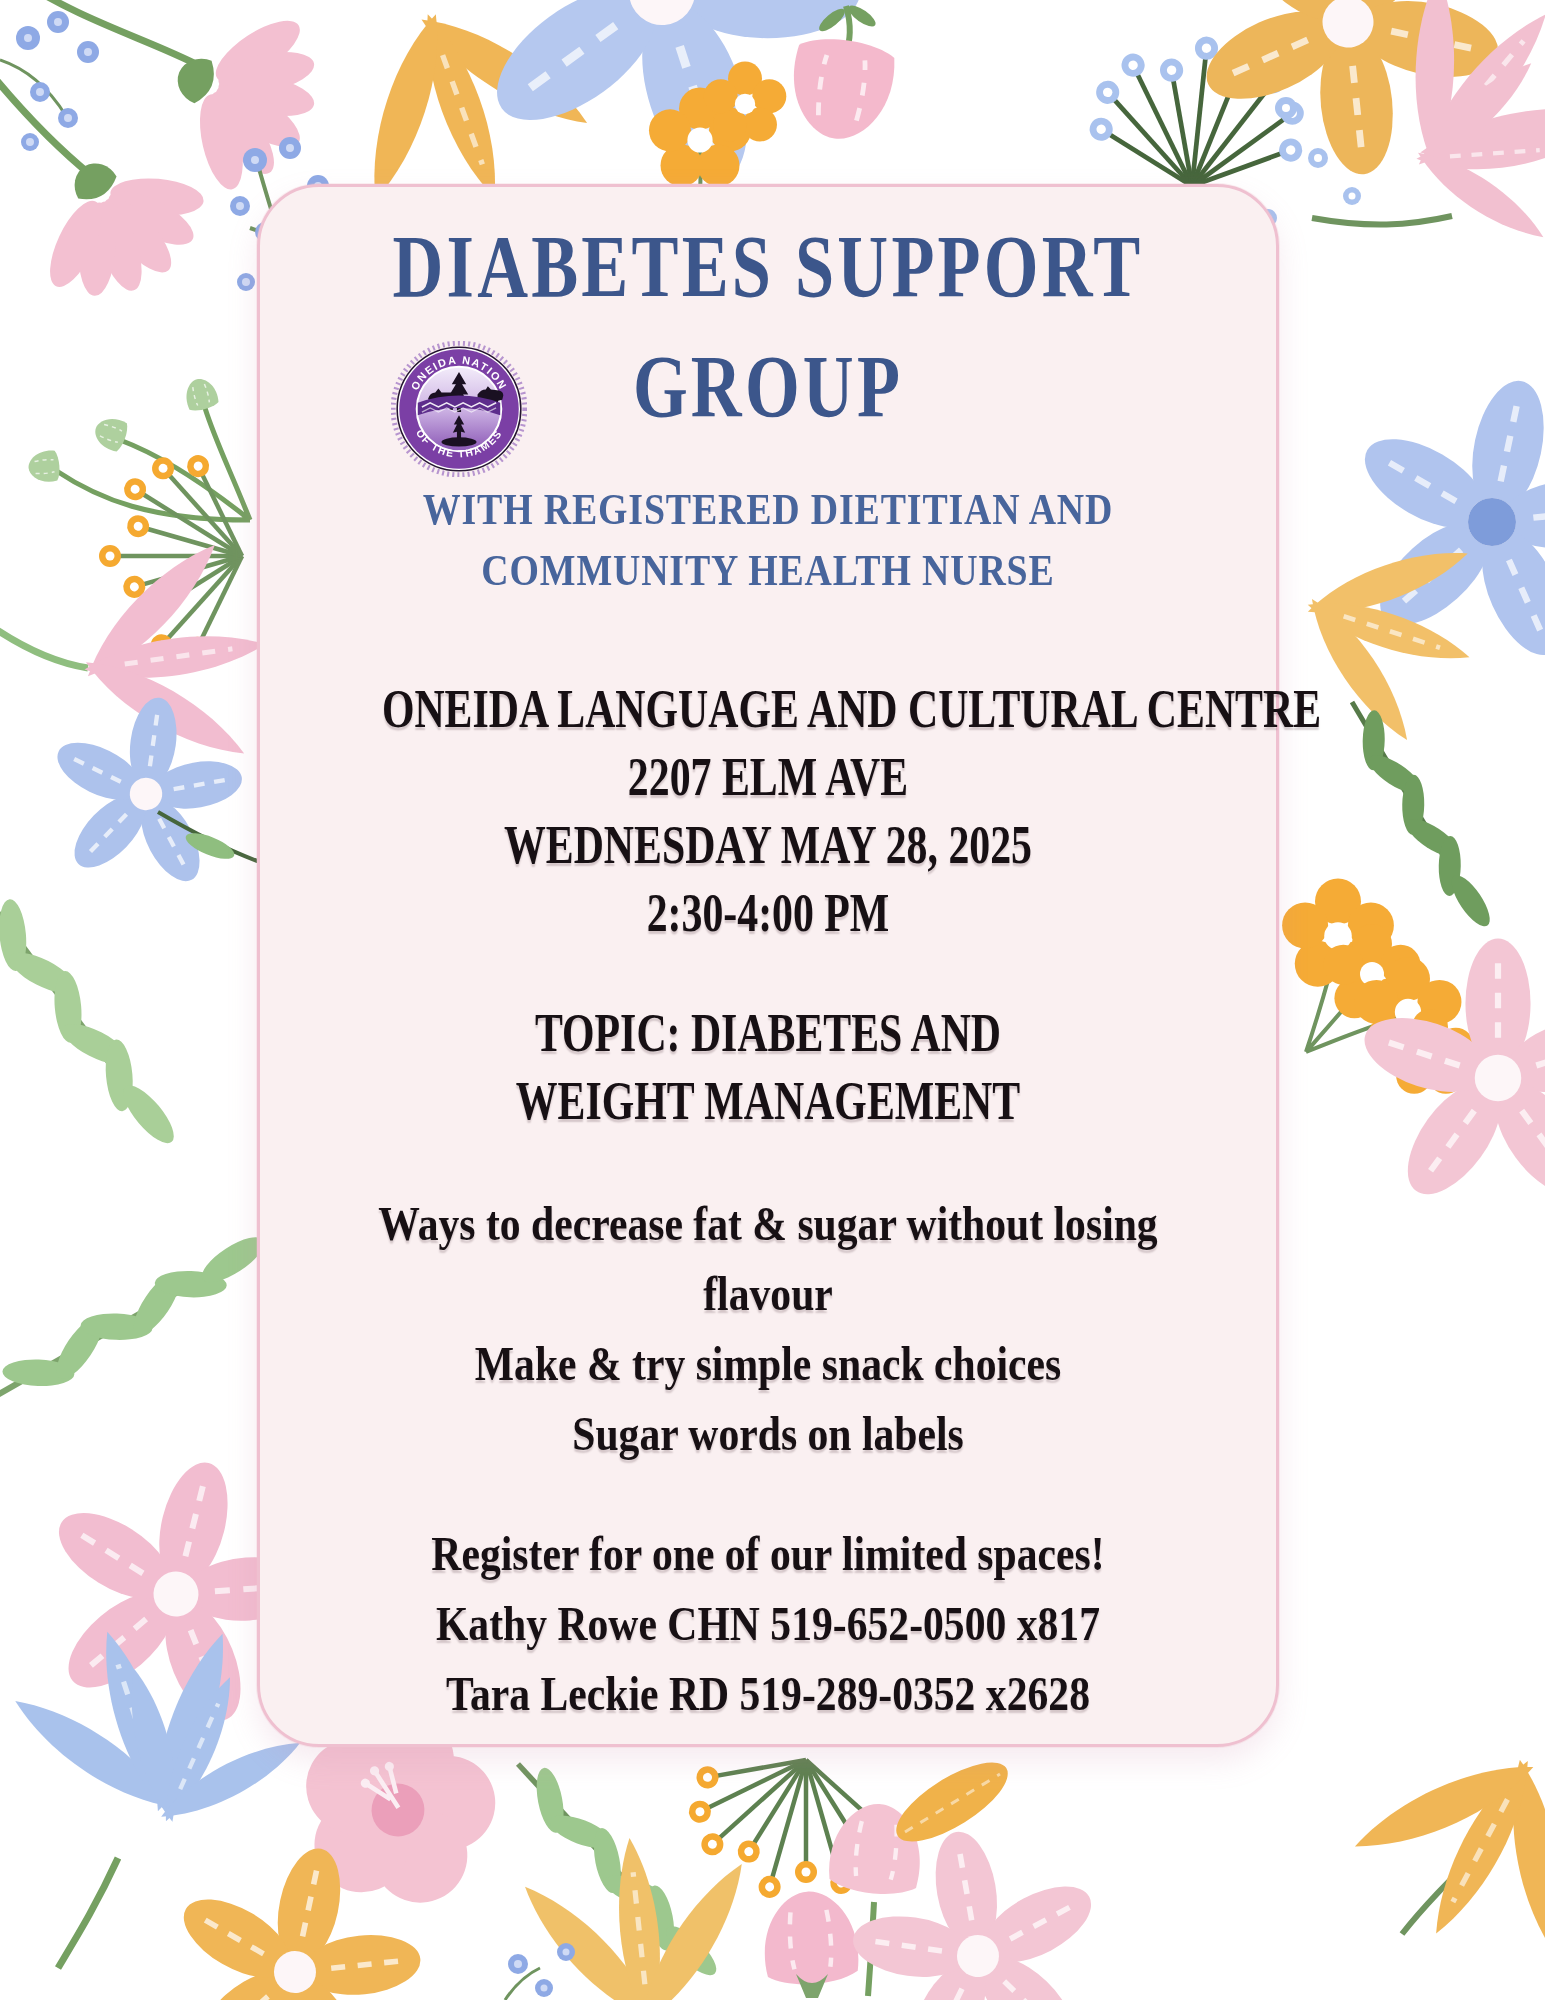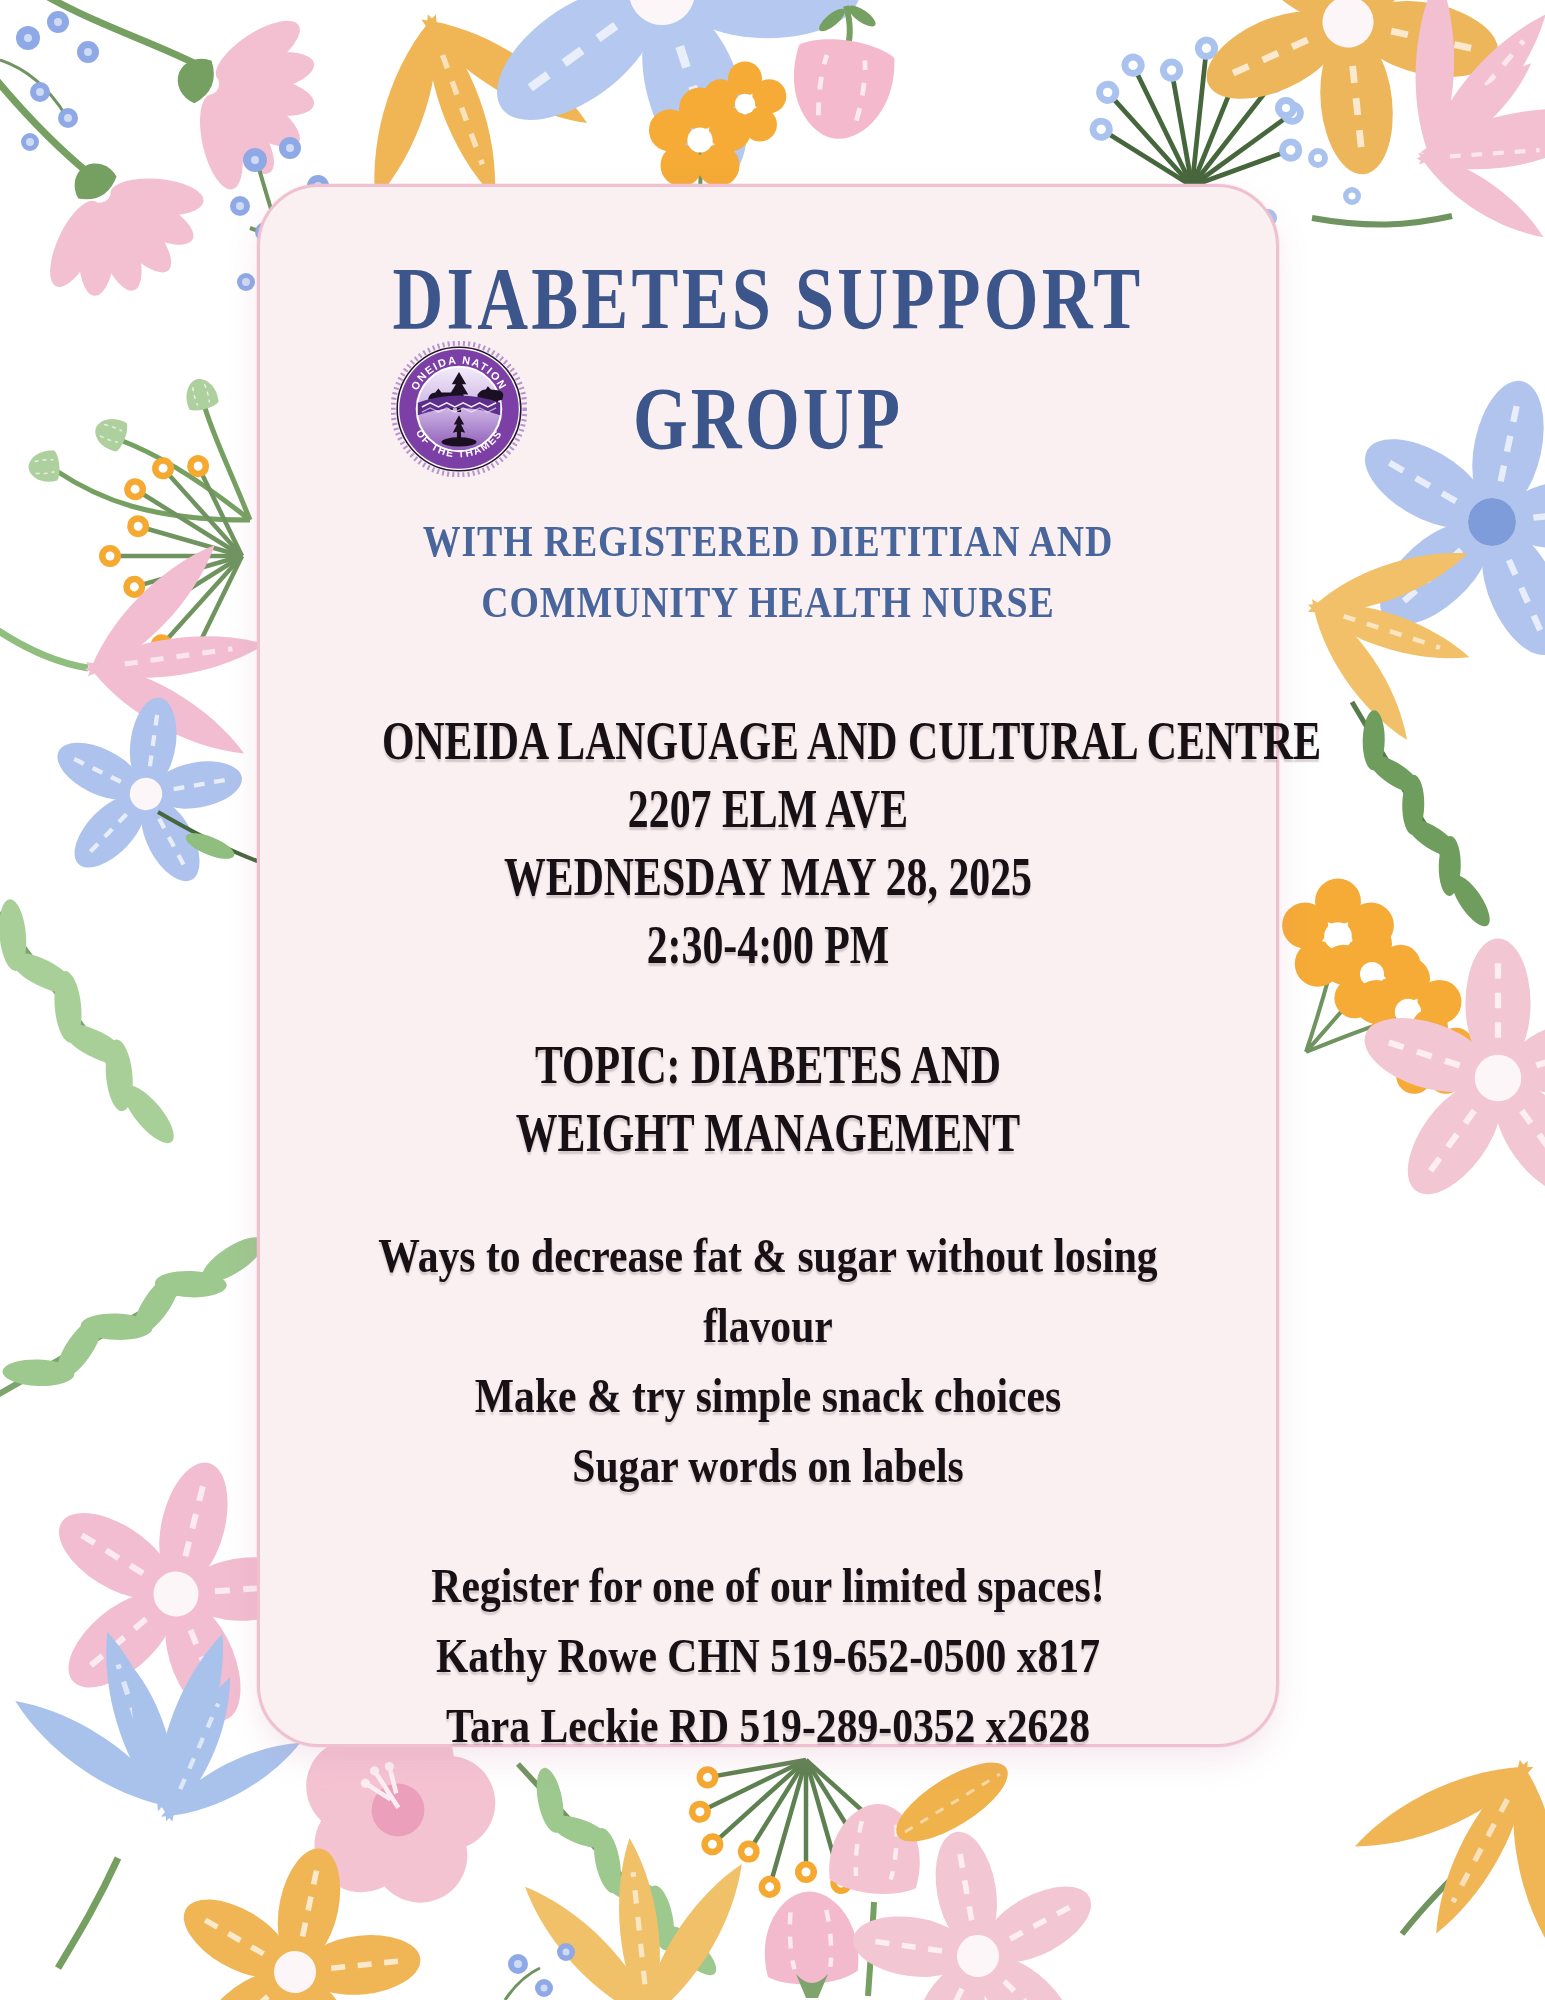--- a/index.html
+++ b/index.html
@@ -7,21 +7,21 @@
     width:1545px;height:2000px;position:relative;overflow:hidden;
     background:#ffffff;font-family:"Liberation Serif", serif;
   }
   .bg-svg{position:absolute;left:0;top:0;width:1545px;height:2000px;z-index:1;}
   .card{
     position:absolute;left:257px;top:184px;width:1022px;height:1563px;
     background:#faf0f1;border:3px solid #efc0d0;border-radius:62px;z-index:2;
     box-shadow:0 0 0 1px rgba(240,190,205,.25), 0 14px 30px rgba(205,140,170,.18);
     box-sizing:border-box;
   }
-  .content{position:relative;width:100%;height:100%;padding-top:52px;box-sizing:border-box;}
+  .content{position:relative;width:100%;height:100%;padding-top:20px;box-sizing:border-box;}
   .line{width:100%;text-align:center;white-space:nowrap;font-weight:700;}
   .title{font-size:88px;line-height:120px;height:120px;color:#3c568b;
          letter-spacing:4px;transform:scaleX(.80);}
   .sub{font-size:44px;line-height:61px;height:61px;color:#48659c;
        letter-spacing:1px;transform:scaleX(.86);}
   .head{font-size:55px;line-height:68px;height:68px;color:#171014;
         transform:scaleX(.76);text-shadow:0 3px 2px rgba(60,30,40,.20);}
   .body-l{font-size:49px;line-height:70px;height:70px;color:#171014;
         transform:scaleX(.85);text-shadow:0 3px 2px rgba(60,30,40,.20);}
   .mt-sub{margin-top:32px;}

